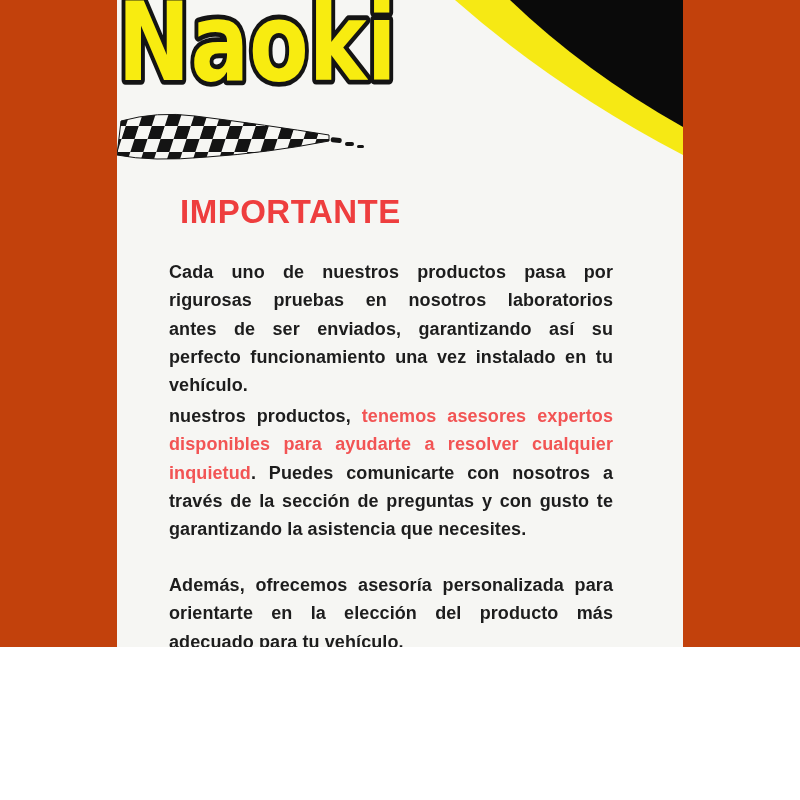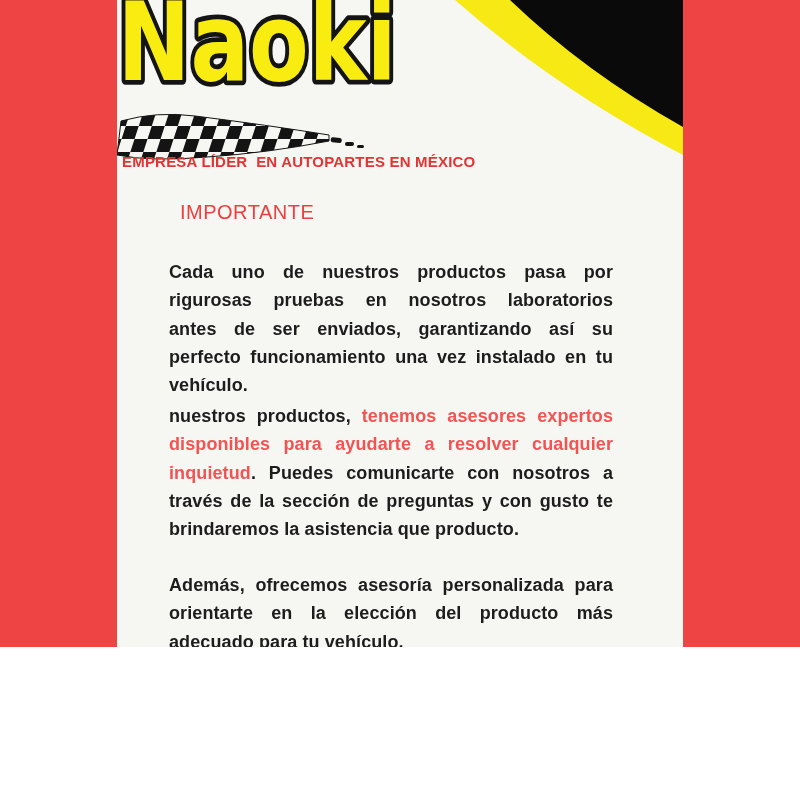--- a/index.html
+++ b/index.html
@@ -8,21 +8,21 @@
     --tagline-red:#e23434;
     --brand-yellow:#f6e914;
     --logo-yellow:#f8ec10;
     --ink:#141414;
     --text-dark:#1d1d1d;
     --paper:#f6f6f3;
   }
   *{margin:0;padding:0;box-sizing:border-box}
   html,body{margin:0;padding:0;background:#ffffff}
   body{font-family:"Liberation Sans", sans-serif;}
-  .canvas{position:relative;width:800px;height:647px;background:#ef4444;overflow:hidden}
+  .canvas{position:relative;width:800px;height:647px;background:#c2410c;overflow:hidden}
   .design{
     position:absolute;left:117px;top:0;width:566px;height:800px;
     background-color:var(--paper);
     background-image:radial-gradient(#e9e9e5 .6px, transparent .6px);
     background-size:4px 4px;
     overflow:hidden;
   }
   .corner{position:absolute;top:0;right:0;width:228px;height:156px;display:block}
   .logo-svg{position:absolute;left:-2px;top:-6px;width:270px;height:104px;overflow:visible;display:block}
   .logo-text{
@@ -40,21 +40,21 @@
     letter-spacing:2px;white-space:pre;
   }
   .flag{position:absolute;left:0;top:113px;width:260px;height:50px;display:block;overflow:visible}
   .tagline{
     position:absolute;left:5px;top:153px;
     font-size:15px;font-weight:700;color:var(--tagline-red);
     letter-spacing:.2px;white-space:pre;
   }
   .title{
     position:absolute;left:63px;top:193px;
-    font-size:20px;line-height:38px;font-weight:400;
+    font-size:33px;line-height:38px;font-weight:700;
     letter-spacing:.5px;color:var(--accent-red);white-space:pre;
   }
   .para{
     position:absolute;left:52px;width:444px;
     font-size:18px;line-height:28.3px;font-weight:700;
     color:var(--text-dark);letter-spacing:.1px;
   }
   .para.p1{top:258px}
   .para.p2{top:402px}
   .para.p3{top:571px}
@@ -93,36 +93,35 @@
           <rect width="13" height="13" fill="#141414"></rect>
           <rect x="13" y="13" width="13" height="13" fill="#141414"></rect>
         </pattern>
       </defs>
       <path d="M4 8 Q40 -2 78 3 Q150 12 212 22 L212 28 Q150 40 90 44 Q35 49 0 42 Z" fill="url(#chk)" stroke="#141414" stroke-width="1"></path>
       <rect x="214" y="24" width="11" height="5" rx="2" class="fill-ink" transform="rotate(6 214 24)"></rect>
       <rect x="228" y="29" width="9" height="4" rx="2" class="fill-ink"></rect>
       <rect x="240" y="32" width="7" height="3" rx="1.5" class="fill-ink"></rect>
     </svg>
 
-    <div class="tagline">EMPRESA LÍDER  EN AUTOPARTES EN MÉXICO</div>
 
     <h1 class="title">IMPORTANTE</h1>
     <div class="para p1">
         <div class="jline"><span>Cada uno de nuestros productos pasa por</span></div>
         <div class="jline"><span>rigurosas pruebas en nosotros laboratorios</span></div>
         <div class="jline"><span>antes de ser enviados, garantizando así su</span></div>
         <div class="jline"><span>perfecto funcionamiento una vez instalado en tu</span></div>
         <div class="jline last"><span>vehículo.</span></div>
       </div>
     <div class="para p2">
         <div class="jline"><span>nuestros productos, </span><span class="red">tenemos asesores expertos</span></div>
         <div class="jline"><span class="red">disponibles para ayudarte a resolver cualquier</span></div>
         <div class="jline"><span class="red">inquietud</span><span>. Puedes comunicarte con nosotros a</span></div>
         <div class="jline"><span>través de la sección de preguntas y con gusto te</span></div>
-        <div class="jline last"><span>brindaremos la asistencia que producto.</span></div>
+        <div class="jline last"><span>garantizando la asistencia que necesites.</span></div>
       </div>
     <div class="para p3">
         <div class="jline"><span>Además, ofrecemos asesoría personalizada para</span></div>
         <div class="jline"><span>orientarte en la elección del producto más</span></div>
         <div class="jline last"><span>adecuado para tu vehículo.</span></div>
       </div>
 
     <svg class="bottom" viewBox="0 0 566 210" aria-hidden="true">
       <defs>
         <linearGradient id="gradL" x1="0" y1="0" x2="0" y2="1">

